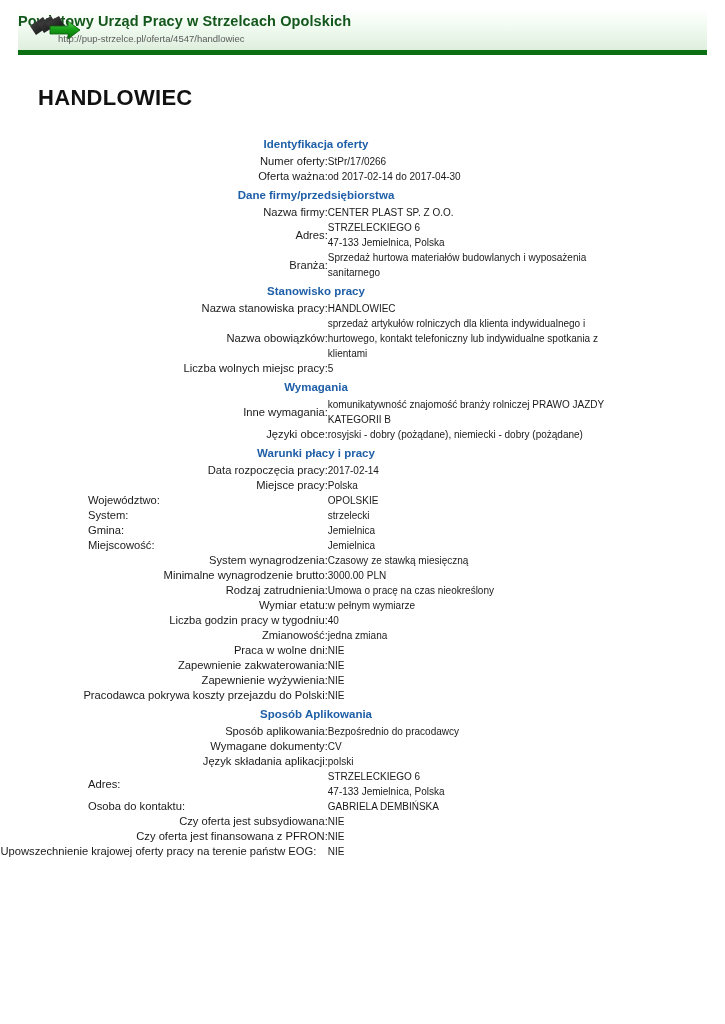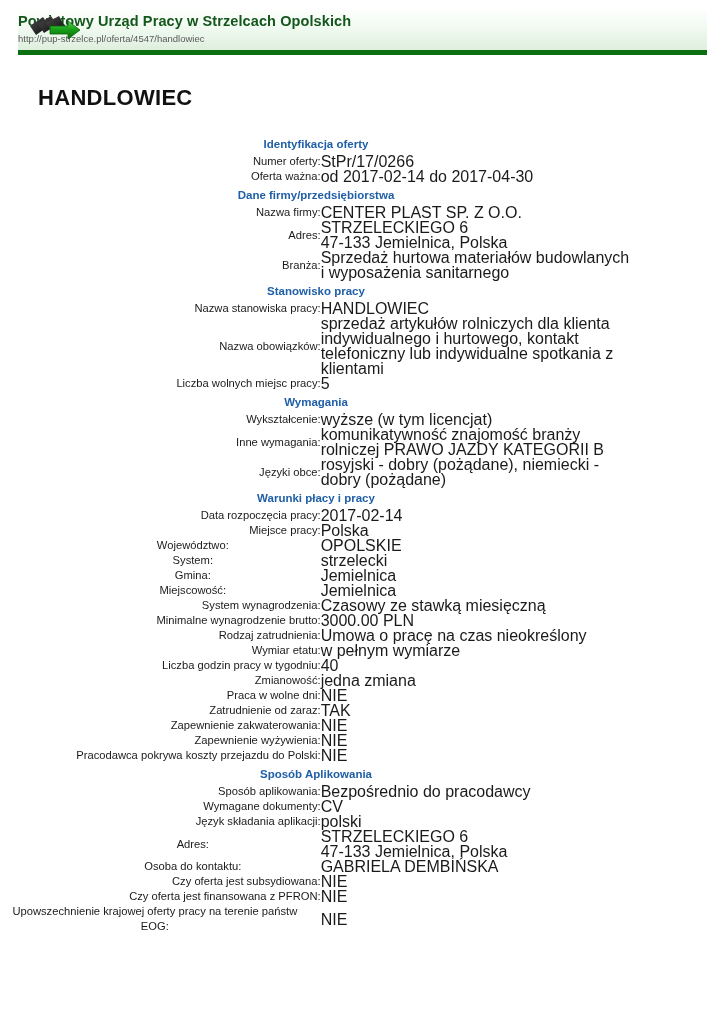--- a/index.html
+++ b/index.html
@@ -43,20 +43,21 @@
     color: #14571c;
     letter-spacing: 0.1px;
     line-height: 17px;
   }
   .header-url {
     font-size: 9.5px;
     color: #5a5a5a;
     line-height: 13px;
     margin-top: 2px;
     text-decoration: none;
+    padding-left: 40px;
   }
 
   
   .page-title {
     margin: 30px 0 0 38px;
     font-size: 22px;
     font-weight: bold;
     letter-spacing: 0.3px;
     color: #111111;
   }
@@ -87,27 +88,27 @@
     line-height: 15px;
     padding: 3px 0 3px 48px;
     box-sizing: border-box;
   }
   .lbl.wrap {
     text-align: center;
     padding-right: 11px;
   }
   .lbl.plain {
     font-weight: normal;
-    text-align: center;
-    padding-left: 65px;
+    text-align: left;
+    padding-left: 88px;
   }
   .val {
     width: 357px;
     text-align: left;
-    font-size: 16px;
+    font-size: 10px;
     line-height: 15px;
     padding: 3px 35px 3px 14px;
     box-sizing: border-box;
     color: #1a1a1a;
   }
   .val .line { display: block; }
 </style>
 </head>
 <body>
 
@@ -196,26 +197,20 @@
       <tr>
         <td class="lbl">Liczba wolnych miejsc pracy:</td>
         <td class="val">
           <span class="line">5</span>
         </td>
       </tr>
       <tr class="section-row">
         <td colspan="2">Wymagania</td>
       </tr>
       <tr>
-        <td class="lbl">Wykształcenie:</td>
-        <td class="val">
-          <span class="line">wyższe (w tym licencjat)</span>
-        </td>
-      </tr>
-      <tr>
         <td class="lbl">Inne wymagania:</td>
         <td class="val">
           <span class="line">komunikatywność znajomość branży rolniczej PRAWO JAZDY KATEGORII B</span>
         </td>
       </tr>
       <tr>
         <td class="lbl">Języki obce:</td>
         <td class="val">
           <span class="line">rosyjski - dobry (pożądane), niemiecki - dobry (pożądane)</span>
         </td>
@@ -292,26 +287,20 @@
       <tr>
         <td class="lbl">Zmianowość:</td>
         <td class="val">
           <span class="line">jedna zmiana</span>
         </td>
       </tr>
       <tr>
         <td class="lbl">Praca w wolne dni:</td>
         <td class="val">
           <span class="line">NIE</span>
-        </td>
-      </tr>
-      <tr>
-        <td class="lbl">Zatrudnienie od zaraz:</td>
-        <td class="val">
-          <span class="line">TAK</span>
         </td>
       </tr>
       <tr>
         <td class="lbl">Zapewnienie zakwaterowania:</td>
         <td class="val">
           <span class="line">NIE</span>
         </td>
       </tr>
       <tr>
         <td class="lbl">Zapewnienie wyżywienia:</td>

